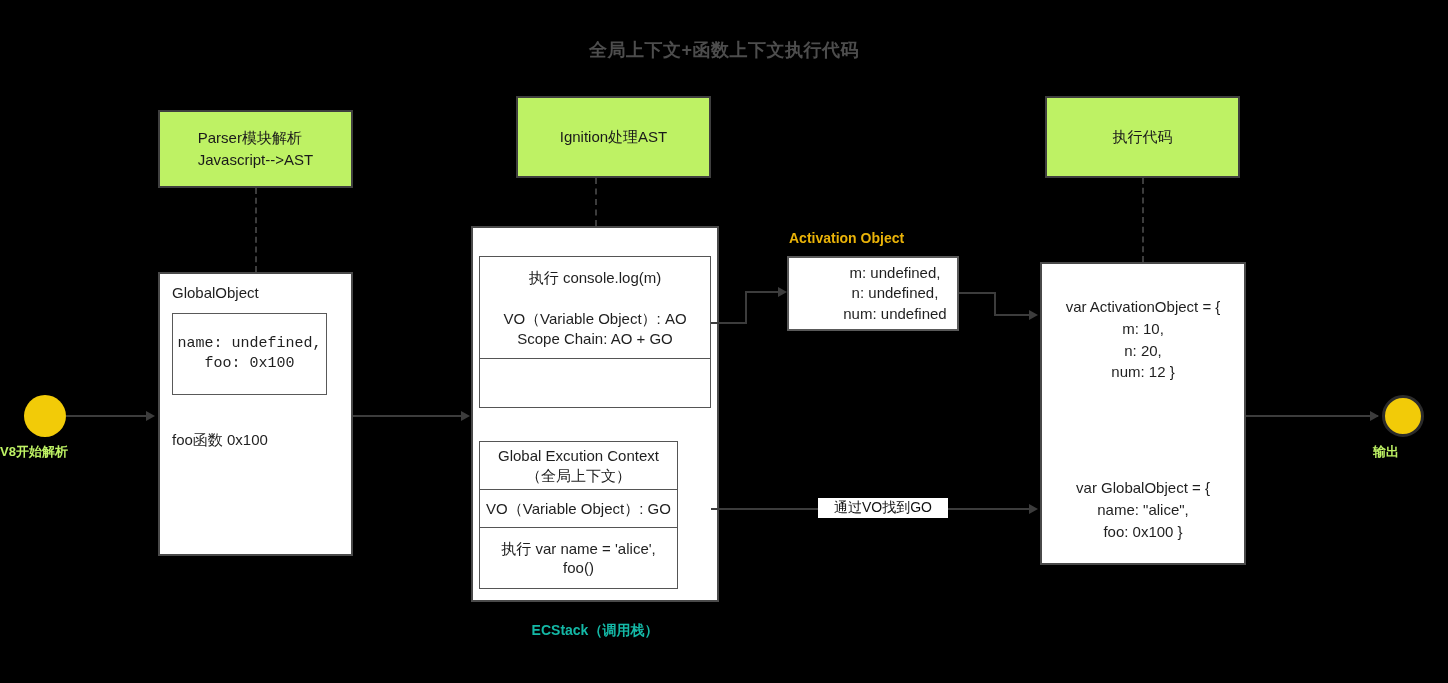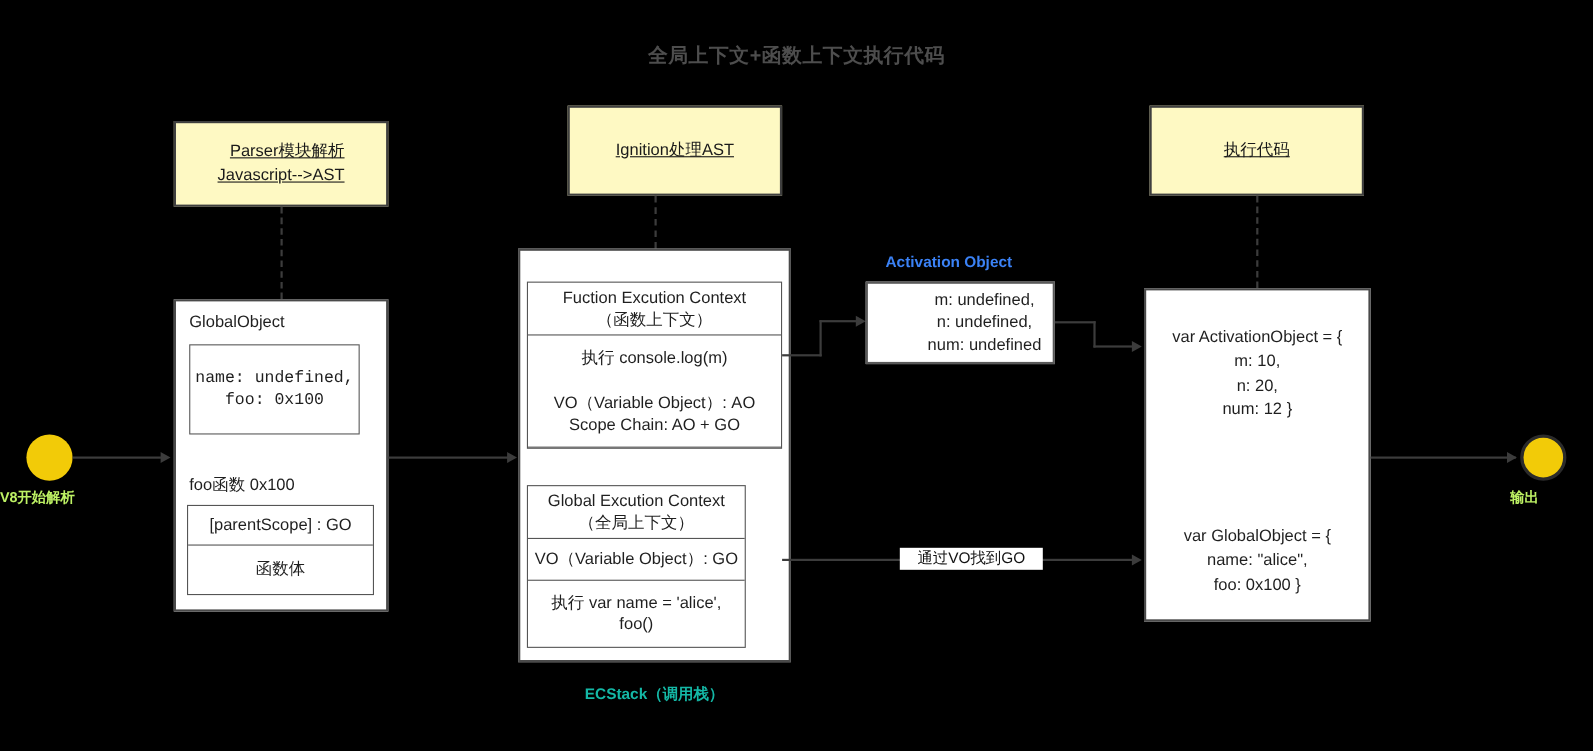--- a/index.html
+++ b/index.html
@@ -25,31 +25,30 @@
     width: 1448px;
     text-align: center;
     color: #4d4d4d;
     font-size: 18px;
     font-weight: bold;
     letter-spacing: 0.5px;
   }
 
   
   .stage-box {
-    background: #fef9c3;
+    background: #bef264;
     border: 2px solid #3f3f3f;
     color: #1a1a1a;
     font-size: 15px;
     display: flex;
     align-items: center;
     justify-content: center;
-    text-align: right;
+    text-align: left;
     line-height: 1.45;
     box-sizing: border-box;
-    text-decoration: underline;
   }
 
   
   .panel {
     background: #ffffff;
     border: 2px solid #4a4a4a;
     box-sizing: border-box;
   }
   .inner-box {
     background: #ffffff;
@@ -86,24 +85,23 @@
   }
   .stack-row.last { border-bottom: none; }
 
   
   .caption {
     color: #14b8a6;
     font-size: 14px;
     font-weight: bold;
   }
   .caption-white {
-    color: #3b82f6;
+    color: #eab308;
     font-size: 14px;
     font-weight: bold;
-    margin-left: 16px;
   }
 
   
   .hline { background: #3c3c3c; height: 2px; }
   .vline { background: #3c3c3c; width: 2px; }
   .dashed-v {
     width: 0;
     border-left: 2px dashed #3c3c3c;
   }
   .arrowhead {
@@ -154,40 +152,34 @@
       <div>Javascript--&gt;AST</div>
     </div>
   </div>
   <div class="abs dashed-v" style="left:255px; top:188px; height:84px;"></div>
 
   <div class="abs panel" style="left:158px; top:272px; width:195px; height:284px;"></div>
   <div class="abs panel-label" style="left:172px; top:284px;">GlobalObject</div>
   <div class="abs inner-box" style="left:172px; top:313px; width:155px; height:82px; white-space:pre-line;font-family:Liberation Mono, monospace;">name: undefined,
 foo: 0x100</div>
   <div class="abs panel-label" style="left:172px; top:431px;">foo函数 0x100</div>
-  <div class="abs stack-frame" style="left:170px; top:459px; width:170px; height:82px;">
-    <div class="stack-row" style="height:36px;">[parentScope] : GO</div>
-    <div class="stack-row last" style="height:44px;">函数体</div>
-  </div>
 
   <div class="abs hline" style="left:353px; top:415px; width:110px;"></div>
   <div class="abs arrowhead" style="left:461px; top:411px;"></div>
 
   <div class="abs stage-box" style="left:516px; top:96px; width:195px; height:82px;">
     <div>
       <div>Ignition处理AST</div>
     </div>
   </div>
   <div class="abs dashed-v" style="left:595px; top:178px; height:48px;"></div>
 
   <div class="abs panel" style="left:471px; top:226px; width:248px; height:376px;"></div>
 
   <div class="abs stack-frame" style="left:479px; top:256px; width:232px; height:152px;">
-    <div class="stack-row" style="height:48px;">Fuction Excution Context
-（函数上下文）</div>
     <div class="stack-row last" style="height:42px;">执行 console.log(m)</div>
     <div class="stack-row" style="height:60px;">VO（Variable Object）: AO
 Scope Chain: AO + GO</div>
   </div>
 
   <div class="abs stack-frame" style="left:479px; top:441px; width:199px; height:148px;">
     <div class="stack-row" style="height:48px;">Global Excution Context
 （全局上下文）</div>
     <div class="stack-row" style="height:38px;">VO（Variable Object）: GO</div>
     <div class="stack-row last" style="height:60px;">执行 var name = 'alice',

